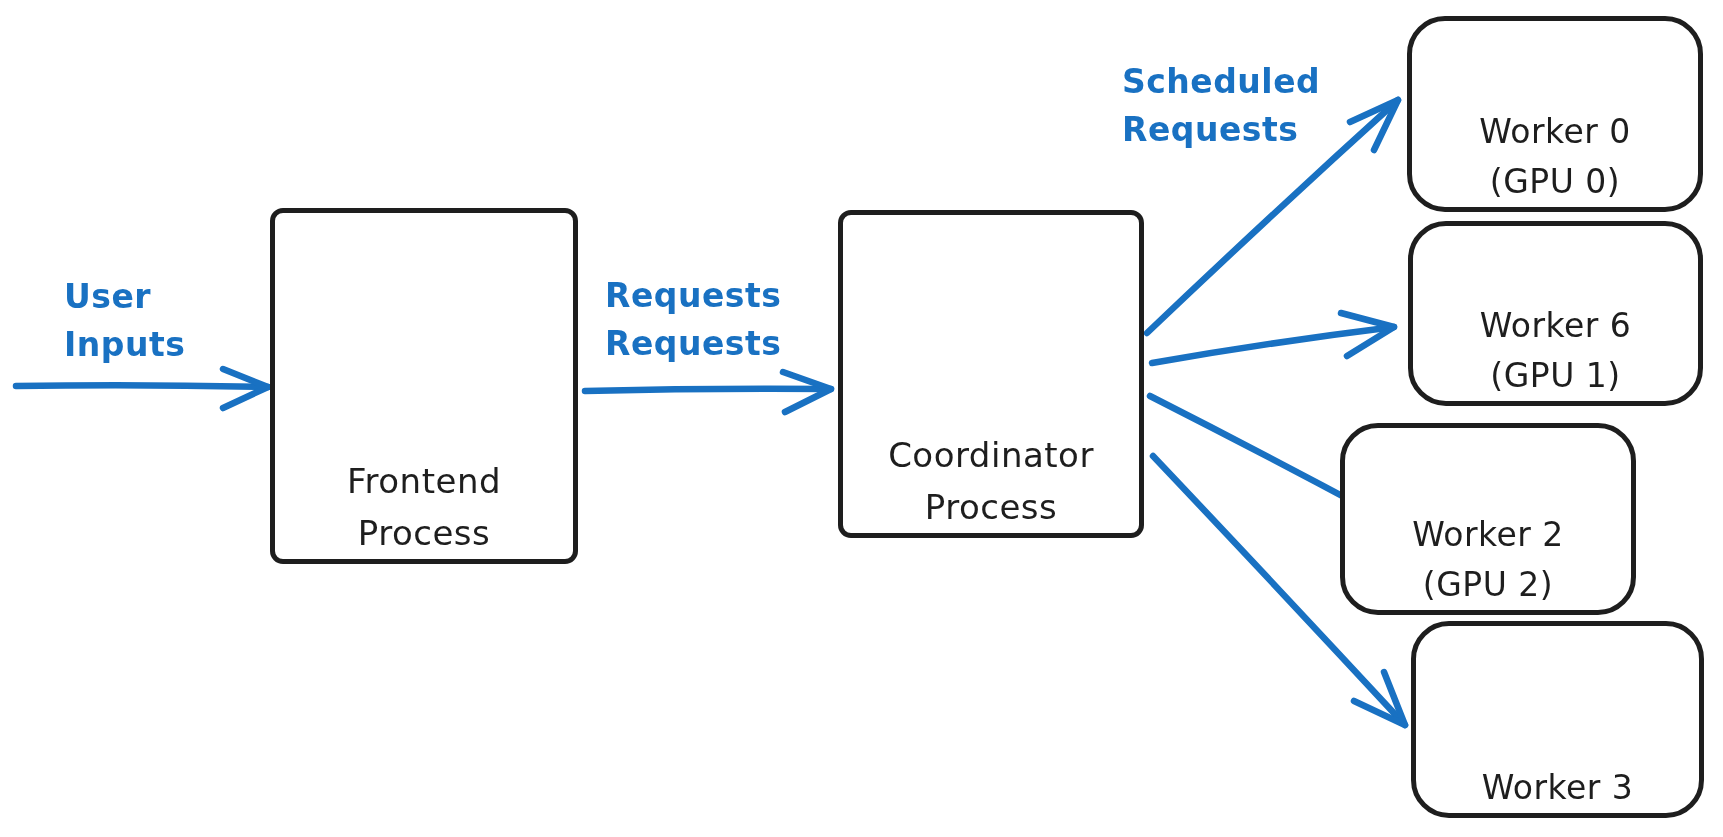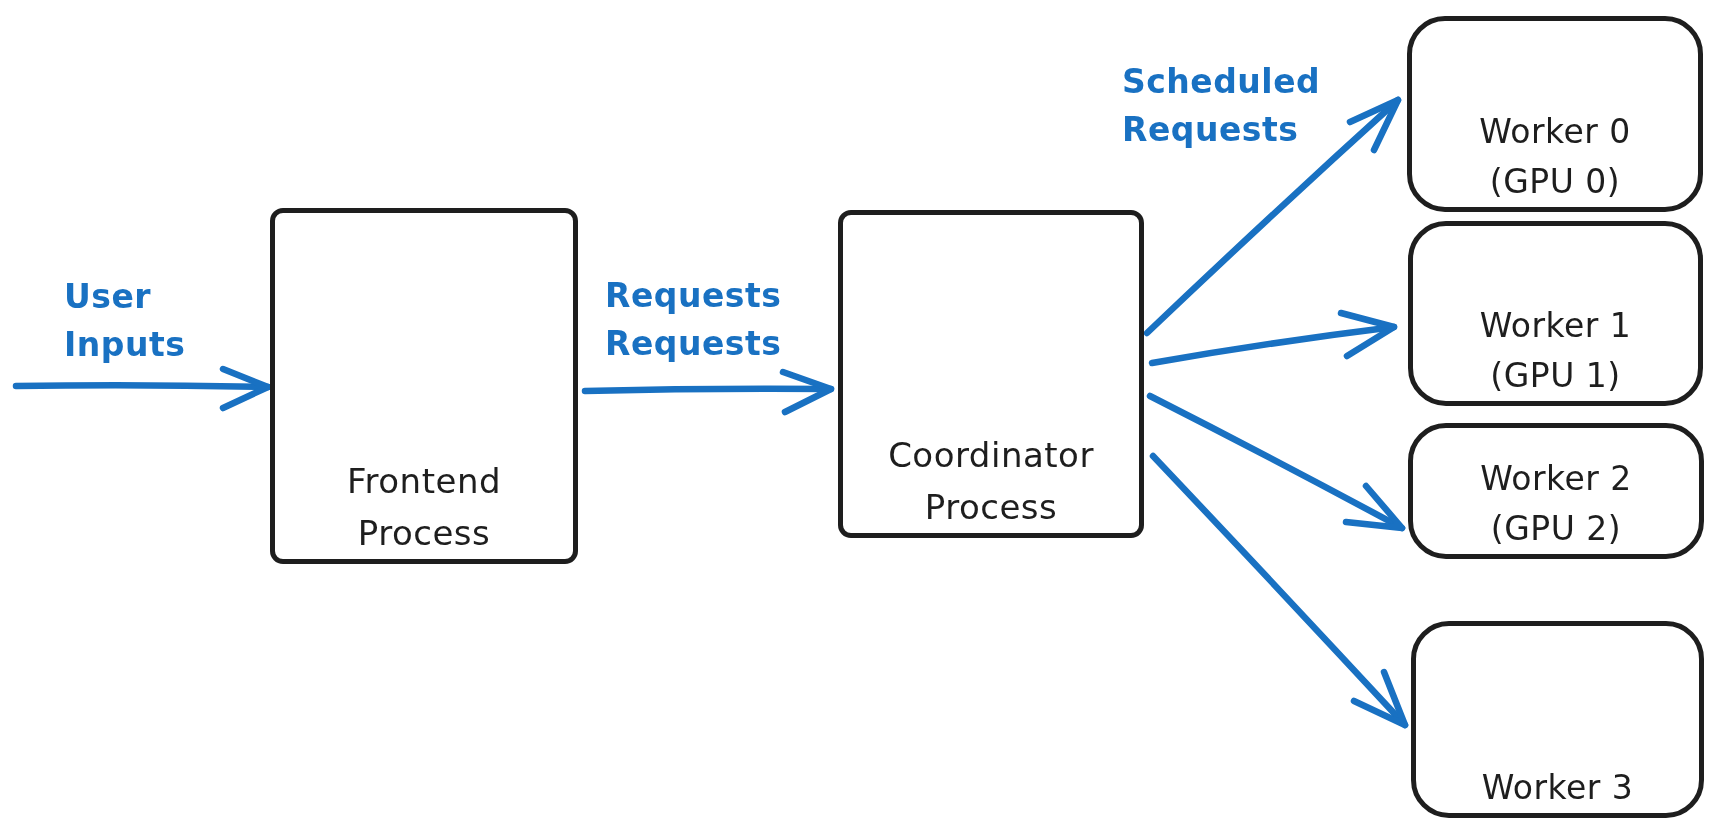--- a/index.html
+++ b/index.html
@@ -104,25 +104,25 @@
     <span>Coordinator</span>
     <span>Process</span>
   </div>
 
   <div class="node worker" style="left:1407px;top:16px;width:296px;height:196px">
     <span>Worker 0</span>
     <span>(GPU 0)</span>
   </div>
 
   <div class="node worker" style="left:1408px;top:221px;width:295px;height:185px">
-    <span>Worker 1</span>
+    <span>Worker 6</span>
     <span>(GPU 1)</span>
   </div>
 
-  <div class="node worker" style="left:1408px;top:423px;width:296px;height:136px">
+  <div class="node worker" style="left:1340px;top:423px;width:296px;height:192px">
     <span>Worker 2</span>
     <span>(GPU 2)</span>
   </div>
 
   <div class="node worker" style="left:1411px;top:621px;width:293px;height:197px">
     <span>Worker 3</span>
   </div>
 
   <div class="elabel" style="left:64px;top:273px">
     <span>User</span>

